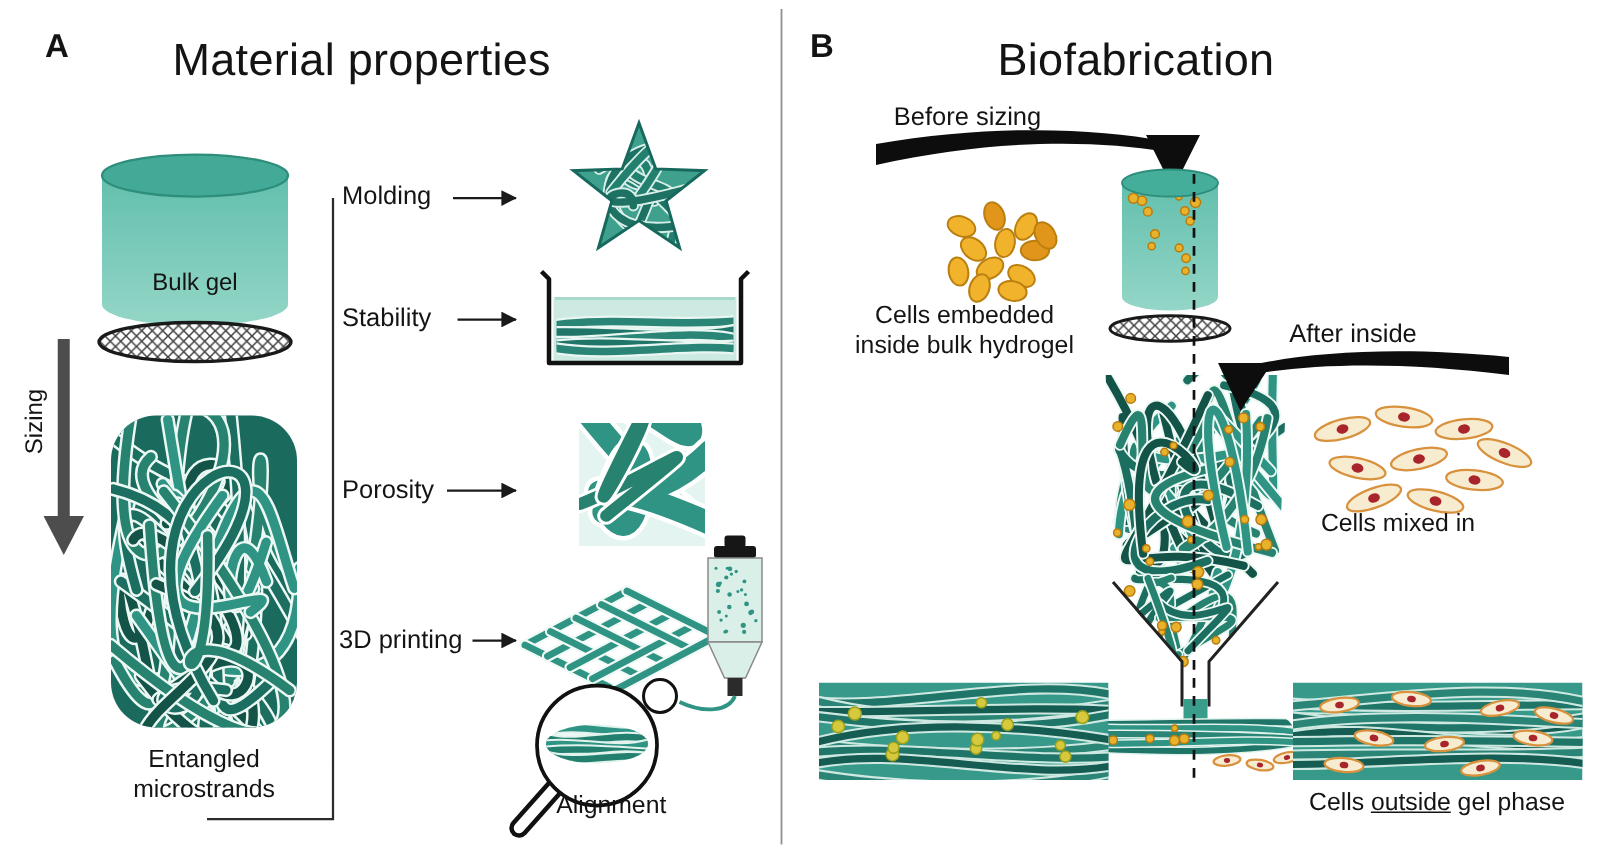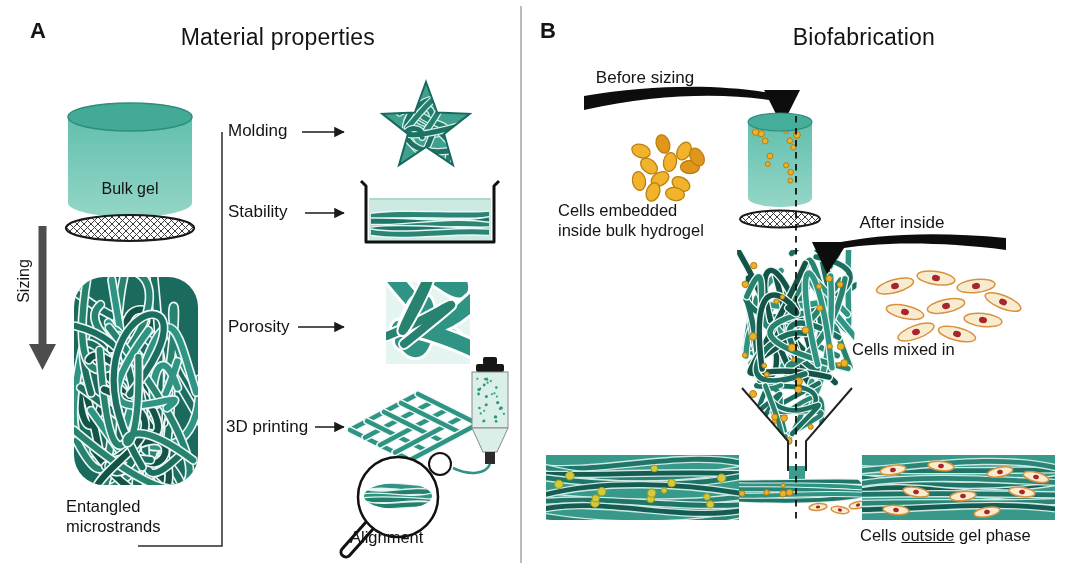--- a/index.html
+++ b/index.html
@@ -2,24 +2,24 @@
 <html><head>
 <meta charset="utf-8">
 <style>
   *{box-sizing:border-box;margin:0;padding:0}
   html,body{background:#fff}
   #fig{position:relative;width:1080px;height:569px;background:#ffffff;overflow:hidden;
        font-family:"Liberation Sans",sans-serif;color:#141414}
   #art{position:absolute;left:0;top:0}
   .t{position:absolute;white-space:nowrap;color:#141414}
   .panel-label{font-size:22px;font-weight:700}
-  .title{font-size:23px;text-align:right;letter-spacing:.2px}
+  .title{font-size:30px;text-align:left;letter-spacing:.2px}
   .lbl{font-size:17px}
   .cap{font-size:16px;text-align:center}
-  .cap2{font-size:16.5px;}
+  .cap2{font-size:16.5px;text-align:center}
   .rot{transform:rotate(-90deg);transform-origin:center;font-size:16px;text-align:center}
   .u{text-decoration:underline}
 </style>
 </head>
 <body>
 
 <div id="fig">
   <svg id="art" width="1080" height="569" viewBox="0 0 1080 569">
     <defs>
       <pattern id="xh" width="7" height="7" patternUnits="userSpaceOnUse">

